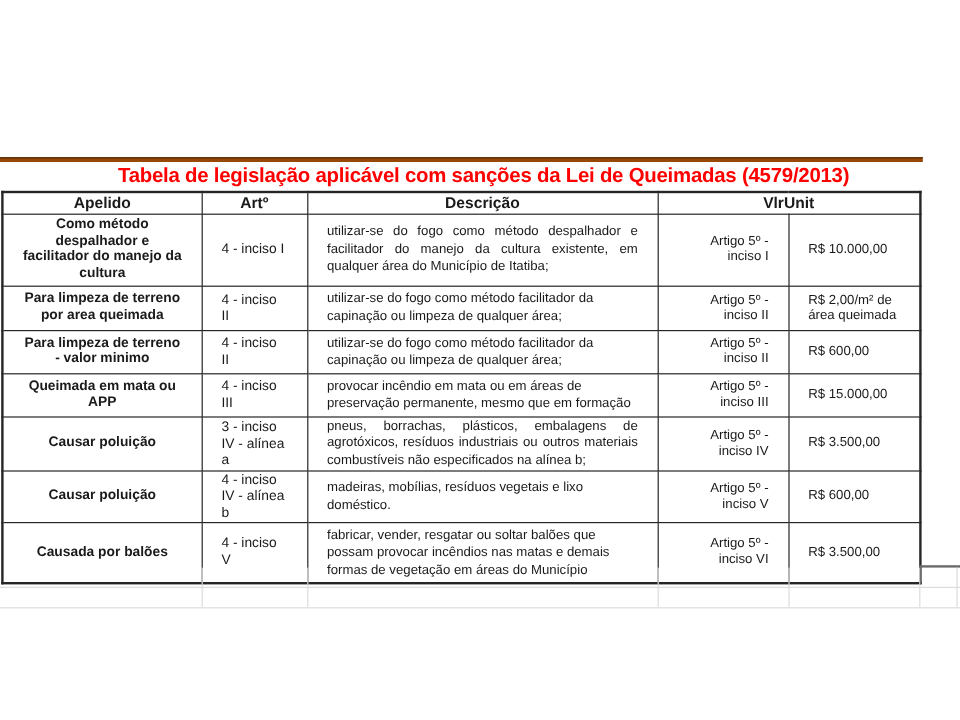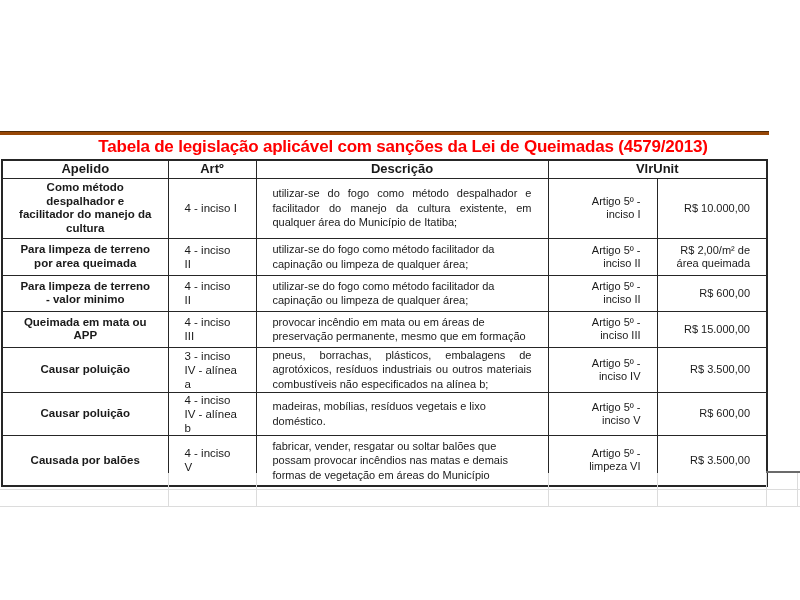--- a/index.html
+++ b/index.html
@@ -35,21 +35,21 @@
     font-size:13px;font-weight:bold;text-align:center;padding:0;line-height:16px;
   }
   tr.hdr{height:18px;margin-left:40px;}
   tr.r0{height:60px;} tr.r1{height:37px;} tr.r2{height:36px;margin-left:11px;} tr.r3{height:36px;margin-top:18px;}
   tr.r4{height:45px;} tr.r5{height:30px;} tr.r6{height:51px;}
   td.apelido{font-weight:bold;font-size:11.5px;text-align:center;line-height:13.5px;padding:0 1px;}
   td.art{font-size:11.5px;line-height:14px;}
   td.desc{font-size:11px;text-align:left;line-height:14.5px;padding:1px 3px;}
   td.desc.justify{text-align:justify;}
   td.artigo{font-size:11px;text-align:right;line-height:13px;}
-  td.vlr{font-size:11px;text-align:right;line-height:13px;}
+  td.vlr{font-size:11px;text-align:left;line-height:13px;}
   
   .gridline{position:absolute;background:var(--grid);}
   .gl-h{height:1px;left:0;width:800px;}
   .gl-v{width:1px;top:473px;height:33px;}
   .bottom-cont{position:absolute;top:471px;left:766px;width:34px;height:2px;background:#6b6b6b;}
 </style>
 </head>
 <body>
 
 <div class="canvas">
@@ -114,21 +114,21 @@
         <td class="apelido">Causar poluição</td>
         <td class="art">4 - inciso IV - alínea b</td>
         <td class="desc">madeiras, mobílias, resíduos vegetais e lixo doméstico.</td>
         <td class="artigo">Artigo 5º - inciso V</td>
         <td class="vlr">R$ 600,00</td>
       </tr>
       <tr class="r6">
         <td class="apelido">Causada por balões</td>
         <td class="art">4 - inciso V</td>
         <td class="desc">fabricar, vender, resgatar ou soltar balões que possam provocar incêndios nas matas e demais formas de vegetação em áreas do Município</td>
-        <td class="artigo">Artigo 5º - limpeza VI</td>
+        <td class="artigo">Artigo 5º - inciso VI</td>
         <td class="vlr">R$ 3.500,00</td>
       </tr>
     </tbody>
   </table>
 
   <div class="bottom-cont"></div>
   <div class="gridline gl-h" style="top:489px;"></div>
   <div class="gridline gl-h" style="top:506px;"></div>
   <div class="gridline gl-v" style="left:168px;"></div>
   <div class="gridline gl-v" style="left:256px;"></div>

